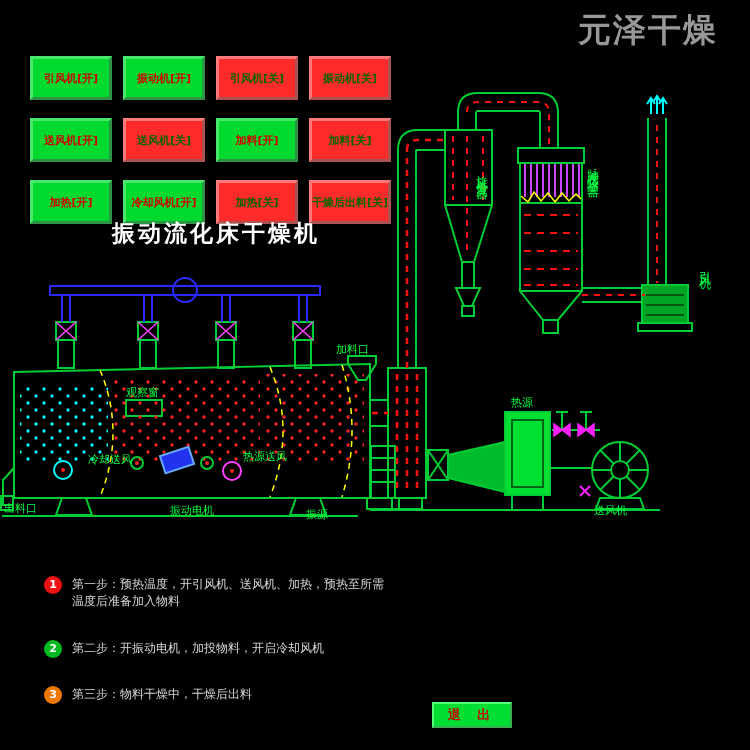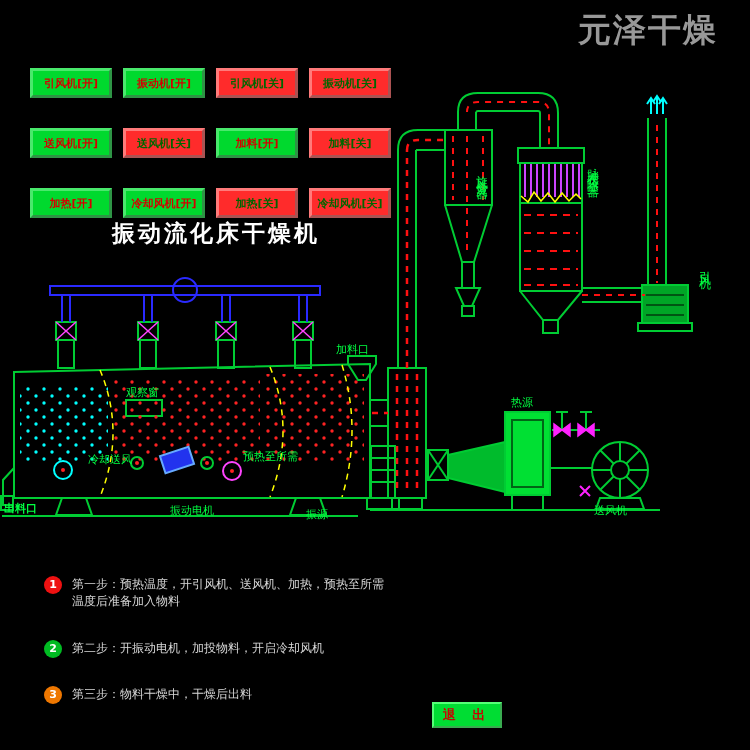--- a/index.html
+++ b/index.html
@@ -2,35 +2,35 @@
 <html><head>
 <meta charset="utf-8">
 <style>
   html,body{margin:0;padding:0;background:#000;}
   .stage{position:relative;width:750px;height:750px;background:#000;overflow:hidden;
          font-family:"DejaVu Sans",sans-serif;}
   .watermark{position:absolute;left:578px;top:8px;font-size:33px;color:#989898;
              font-weight:bold;letter-spacing:2px;z-index:3;font-family:Liberation Mono, monospace;}
   .panel{position:absolute;left:30px;top:56px;display:grid;
          grid-template-columns:repeat(4,82px);column-gap:11px;row-gap:18px;z-index:3;}
-  .pbtn{height:30px;display:flex;align-items:center;justify-content:center;
-        font-size:11px;font-weight:bold;cursor:pointer;padding:0 2px;box-sizing:border-box;white-space:nowrap;margin-top:12px;}
+  .pbtn{height:44px;display:flex;align-items:center;justify-content:center;
+        font-size:11px;font-weight:bold;cursor:pointer;padding:0 2px;box-sizing:border-box;white-space:nowrap;}
   .pbtn.green{background:#00d92e;border:3px outset #49e86c;color:#d40000;}
   .pbtn.red{background:#ff2b2b;border:3px outset #ff7a7a;color:#006600;}
   .title{position:absolute;left:112px;top:218px;font-size:23px;font-weight:bold;
          color:#fff;letter-spacing:3px;z-index:3;}
   .dlabel{position:absolute;color:#00ff41;font-size:11px;z-index:3;white-space:nowrap;}
   .vlabel{position:absolute;color:#00ff41;font-size:12px;z-index:3;
           writing-mode:vertical-rl;text-orientation:upright;letter-spacing:3px;}
   .step{position:absolute;display:flex;gap:10px;z-index:3;}
   .step-circle{width:18px;height:18px;border-radius:50%;color:#fff;font-size:11px;
                font-weight:bold;text-align:center;line-height:18px;flex:0 0 18px;}
   .c-red{background:#ee1111}.c-green{background:#00bb22}.c-orange{background:#ee7700}
   .step-text{color:#d8d8d8;font-size:12px;line-height:17px;}
-  .exit{position:absolute;left:432px;top:702px;width:70px;height:26px;background:#00dd33;
+  .exit{position:absolute;left:432px;top:702px;width:80px;height:26px;background:#00dd33;
         border:2px outset #55ff77;color:#cc0000;font-weight:bold;font-size:13px;
         display:flex;align-items:center;justify-content:center;letter-spacing:6px;
         z-index:3;cursor:pointer;box-sizing:border-box;}
   svg{position:absolute;left:0;top:0;z-index:1;}
 </style>
 </head>
 <body>
 
 <div class="stage">
 
@@ -252,30 +252,30 @@
     <div class="pbtn green">振动机[开]</div>
     <div class="pbtn red">引风机[关]</div>
     <div class="pbtn red">振动机[关]</div>
     <div class="pbtn green">送风机[开]</div>
     <div class="pbtn red">送风机[关]</div>
     <div class="pbtn green">加料[开]</div>
     <div class="pbtn red">加料[关]</div>
     <div class="pbtn green">加热[开]</div>
     <div class="pbtn green">冷却风机[开]</div>
     <div class="pbtn red">加热[关]</div>
-    <div class="pbtn red">冷却风机[关]</div>
+    <div class="pbtn red">干燥后出料[关]</div>
   </div>
 
   <div class="title">振动流化床干燥机</div>
 
   <div class="dlabel" style="left:336px;top:342px;">加料口</div>
   <div class="dlabel" style="left:126px;top:385px;">观察窗</div>
-  <div class="dlabel" style="left:243px;top:449px;">预热至所需</div>
+  <div class="dlabel" style="left:243px;top:449px;">热源送风</div>
   <div class="dlabel" style="left:54px;top:452px;margin-left:34px;">冷却送风</div>
-  <div class="dlabel" style="left:4px;top:501px;font-weight:bold;">出料口</div>
+  <div class="dlabel" style="left:4px;top:501px;">出料口</div>
   <div class="dlabel" style="left:170px;top:503px;">振动电机</div>
   <div class="dlabel" style="left:306px;top:507px;">振源</div>
   <div class="dlabel" style="left:511px;top:395px;">热源</div>
   <div class="dlabel" style="left:594px;top:503px;">送风机</div>
   <div class="vlabel" style="left:473px;top:166px;">旋风分离器</div>
   <div class="vlabel" style="left:584px;top:158px;">脉冲布袋除尘器</div>
   <div class="vlabel" style="left:696px;top:262px;">引风机</div>
 
   <div class="step" style="left:44px;top:576px;">
     <div class="step-circle c-red">1</div>

